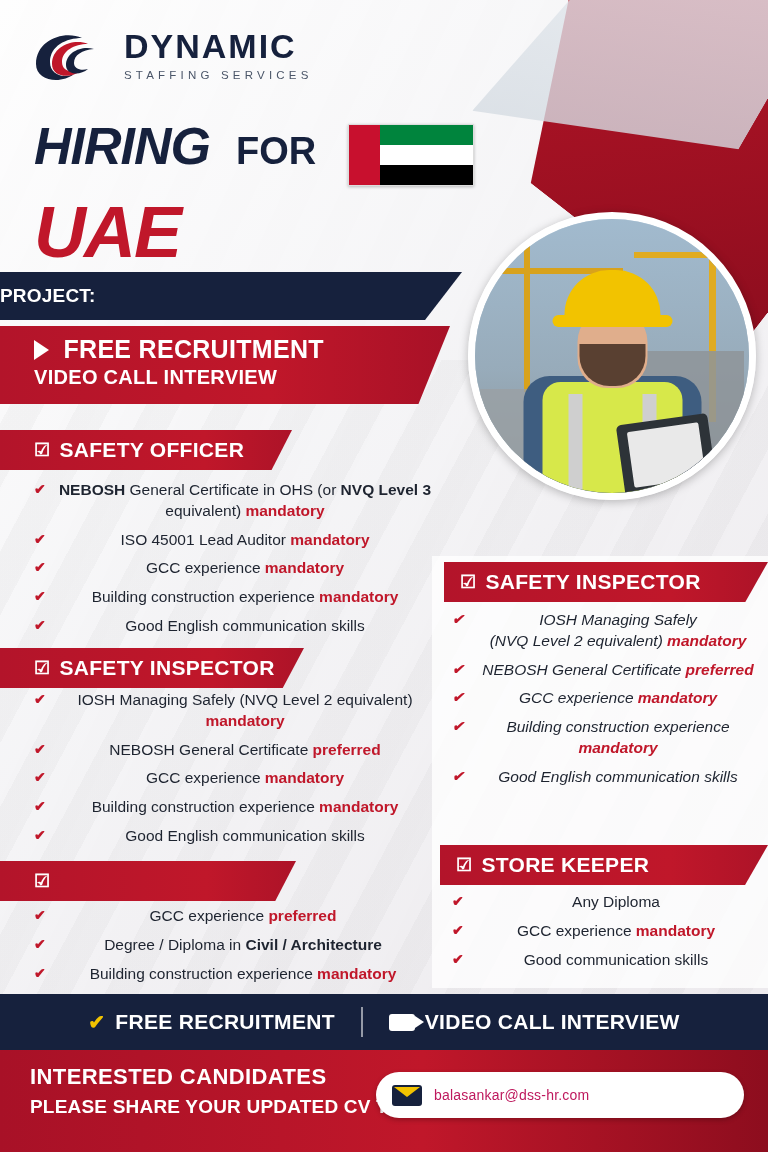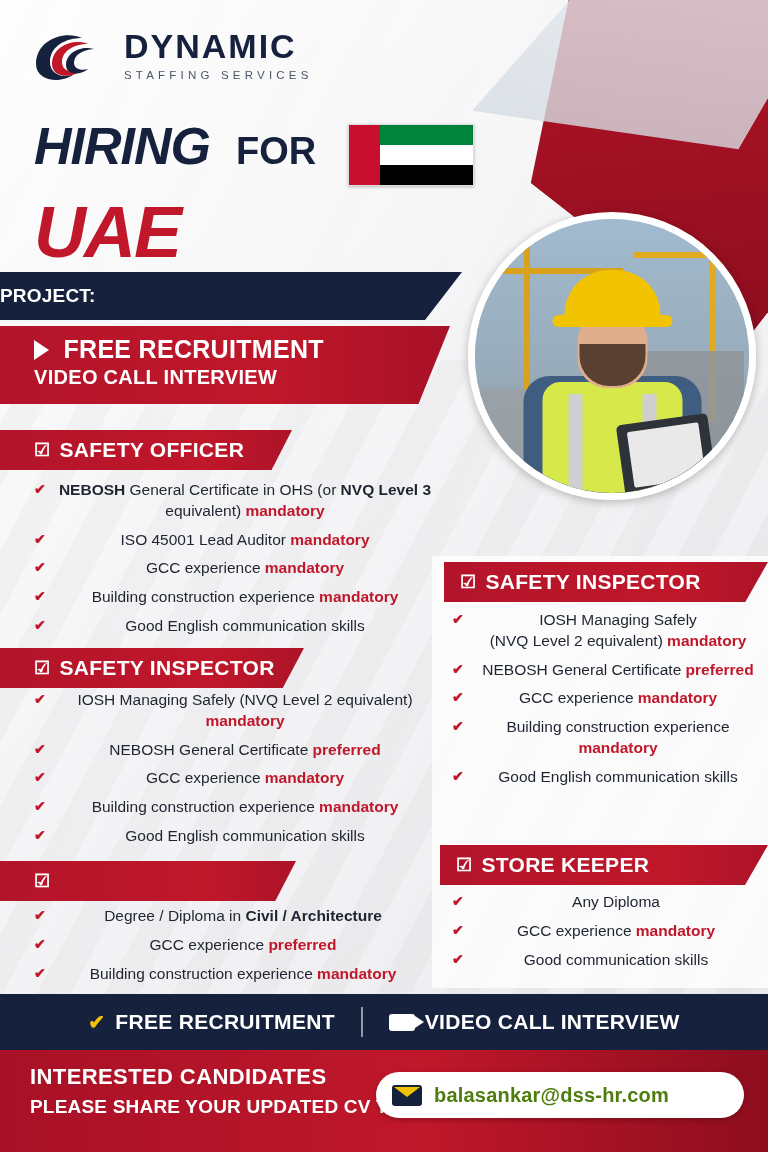--- a/index.html
+++ b/index.html
@@ -245,21 +245,21 @@
     box-shadow: 0 2px 5px rgba(0,0,0,.25);
   }
   .env {
     width: 30px; height: 21px; background: #16213d; border-radius: 3px; position: relative; flex: none;
   }
   .env:after {
     content:""; position:absolute; left:2px; top:2px; width:26px; height:13px;
     border-top: 10px solid #f2c300; border-left: 13px solid transparent; border-right: 13px solid transparent;
     box-sizing: border-box;
   }
-  .email-pill .addr { font-size: 20px; font-weight: 700; color: #4d7c0f; letter-spacing: .2px; }
+  .email-pill .addr { font-size: 14px; font-weight: 400; color: #be185d; letter-spacing: .2px; }
 </style>
 </head>
 <body>
 
 <div class="poster">
 
   <div class="corner-tr"></div>
   <div class="corner-tr2"></div>
   <div class="bg-diag-light"></div>
 
@@ -343,30 +343,30 @@
     <li>NEBOSH General Certificate <span class="red">preferred</span></li>
     <li>GCC experience <span class="red">mandatory</span></li>
     <li>Building construction experience <span class="red">mandatory</span></li>
     <li>Good English communication skills</li>
   </ul>
 
   <div class="sec-head left-full" style="top:861px; width:296px;">
     <span class="chk">☑</span>
   </div>
   <ul class="reqs" style="left:34px; top:906px; width:396px;">
+    <li>GCC experience <span class="red">preferred</span></li>
     <li>Degree / Diploma in <span class="b">Civil / Architecture</span></li>
-    <li>GCC experience <span class="red">preferred</span></li>
     <li>Building construction experience <span class="red">mandatory</span></li>
   </ul>
 
   <div class="sec-head" style="left:444px; top:562px; width:324px;">
     <span class="chk">☑</span>
     <span>SAFETY INSPECTOR</span>
   </div>
-  <ul class="reqs" style="left:452px; top:610px; width:310px;">
+  <ul class="reqs" style="left:452px; top:610px; width:310px;font-style:italic;">
     <li>IOSH Managing Safely<br>(NVQ Level 2 equivalent) <span class="red">mandatory</span></li>
     <li>NEBOSH General Certificate <span class="red">preferred</span></li>
     <li>GCC experience <span class="red">mandatory</span></li>
     <li>Building construction experience <span class="red">mandatory</span></li>
     <li>Good English communication skills</li>
   </ul>
 
   <div class="sec-head" style="left:440px; top:845px; width:328px;">
     <span class="chk">☑</span>
     <span>STORE KEEPER</span>

